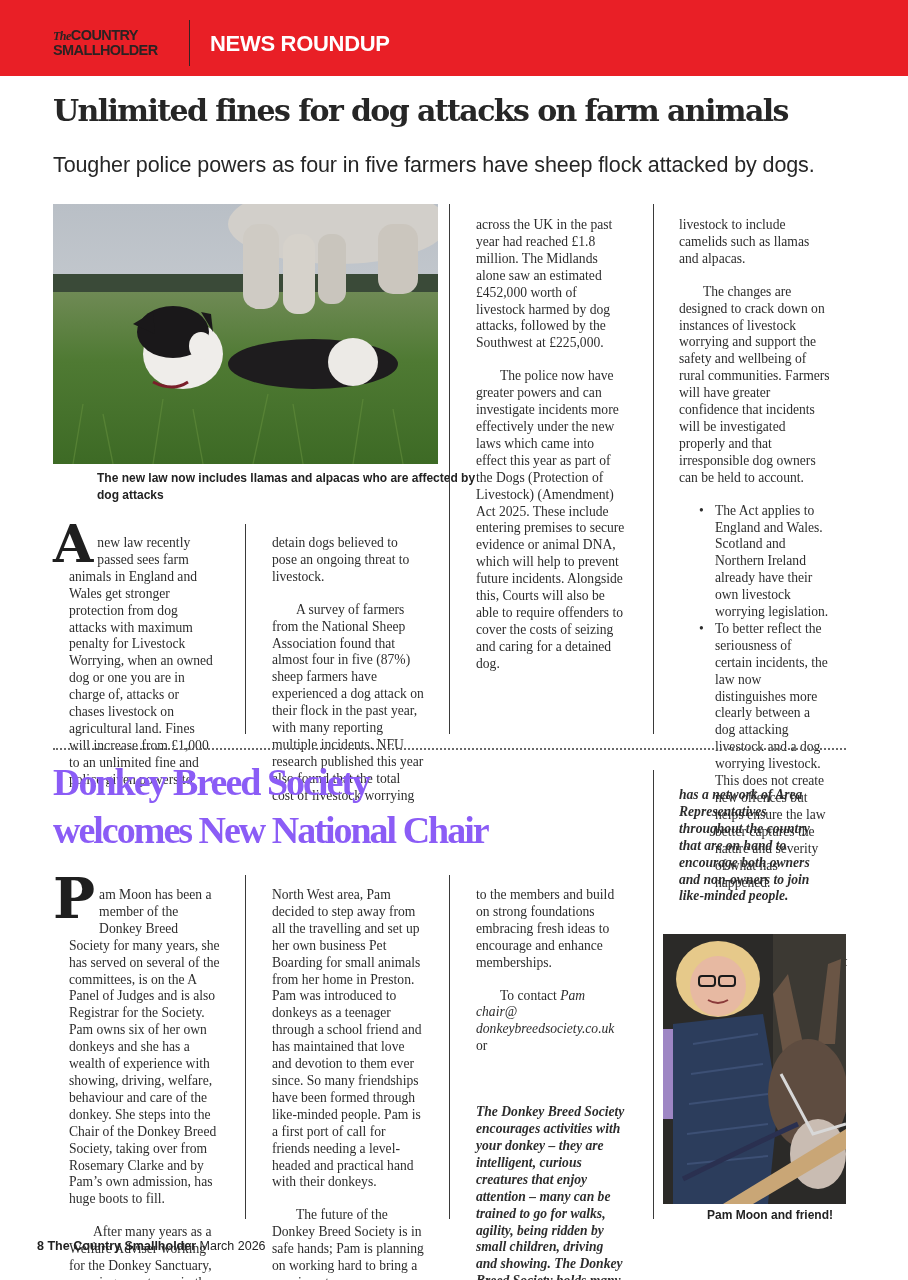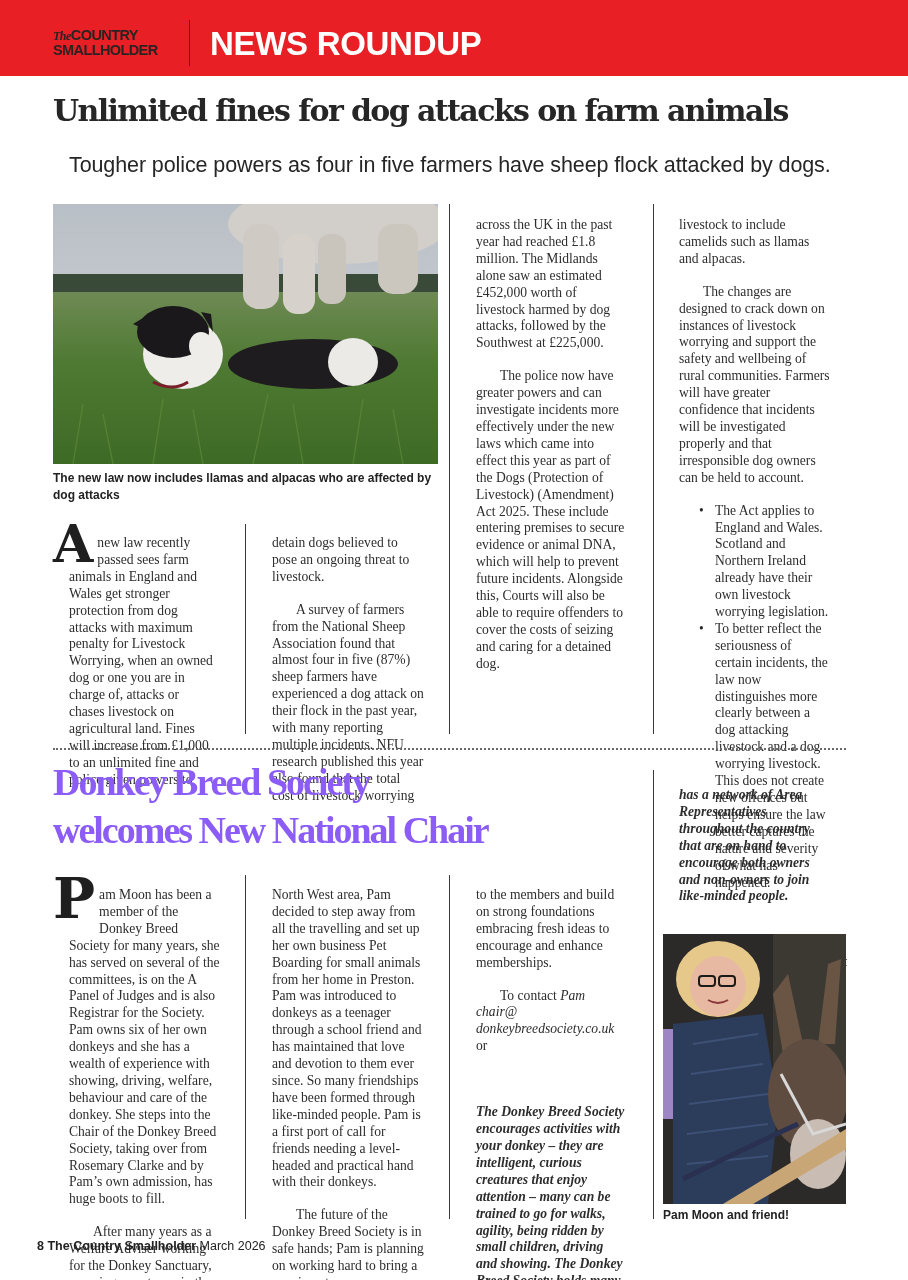--- a/index.html
+++ b/index.html
@@ -3,29 +3,29 @@
 <meta charset="utf-8">
 <style>
   * { box-sizing: border-box; margin: 0; padding: 0; }
   html, body { width: 908px; height: 1280px; background: #ffffff; overflow: hidden; }
   body { position: relative; font-family: "DejaVu Serif", serif; color: #2a2a2a; }
 
   .header { position: absolute; left: 0; top: 0; width: 908px; height: 76px; background: #e91f26; }
   .logo { position: absolute; left: 53px; top: 28px; font-family: "Liberation Sans", sans-serif; font-weight: 700; font-size: 14.5px; line-height: 14px; color: #2b2222; letter-spacing: -0.6px; }
   .logo .the { font-family: "Liberation Serif", serif; font-style: italic; font-size: 12px; letter-spacing: -0.5px; }
   .header-divider { position: absolute; left: 189px; top: 20px; width: 1px; height: 46px; background: #3a2222; }
-  .section-title { position: absolute; left: 210px; top: 24px; font-family: "Liberation Sans", sans-serif; font-weight: 700; font-size: 33px; color: #ffffff; letter-spacing: -0.3px; line-height: 40px; }
+  .section-title { position: absolute; left: 210px; top: 24px; font-family: "Liberation Sans", sans-serif; font-weight: 700; font-size: 22px; color: #ffffff; letter-spacing: -0.3px; line-height: 40px; }
 
   .h1 { position: absolute; left: 53px; top: 90px; font-family: "DejaVu Serif", serif; font-weight: 700; font-size: 30px; letter-spacing: -1.6px; color: #262626; line-height: 42px; white-space: nowrap; }
-  .standfirst { position: absolute; left: 53px; top: 150px; font-family: "Liberation Sans", sans-serif; font-size: 21.5px; color: #262626; line-height: 30px; white-space: nowrap; letter-spacing: -0.1px; margin-left: 16px; }
+  .standfirst { position: absolute; left: 53px; top: 150px; font-family: "Liberation Sans", sans-serif; font-size: 21.5px; color: #262626; line-height: 30px; white-space: nowrap; letter-spacing: -0.1px; }
 
   .photo { position: absolute; overflow: hidden; }
   .photo svg { display: block; width: 100%; height: 100%; }
 
-  .caption { position: absolute; font-family: "Liberation Sans", sans-serif; font-weight: 700; font-size: 12px; line-height: 17px; color: #222; }
+  .caption { position: absolute; font-family: "Liberation Sans", sans-serif; font-weight: 700; font-size: 12px; line-height: 17px; color: #222; margin-left: 44px; }
 
   .col { position: absolute; font-family: "Liberation Serif", serif; font-size: 13.6px; line-height: 16.9px; color: #2d2d2d; }
   .col p { margin: 16px; }
   .col p.indent { text-indent: 24px; }
   .col .it { font-style: italic; }
   .col .bi { font-style: italic; font-weight: 700; }
   .col ul { list-style: none; margin: 16px; padding-left: 20px; }
   .col li { position: relative; padding-left: 16px; }
   .col li::before { content: "•"; position: absolute; left: 0; top: 0; }
   .gap { height: 17px; }

